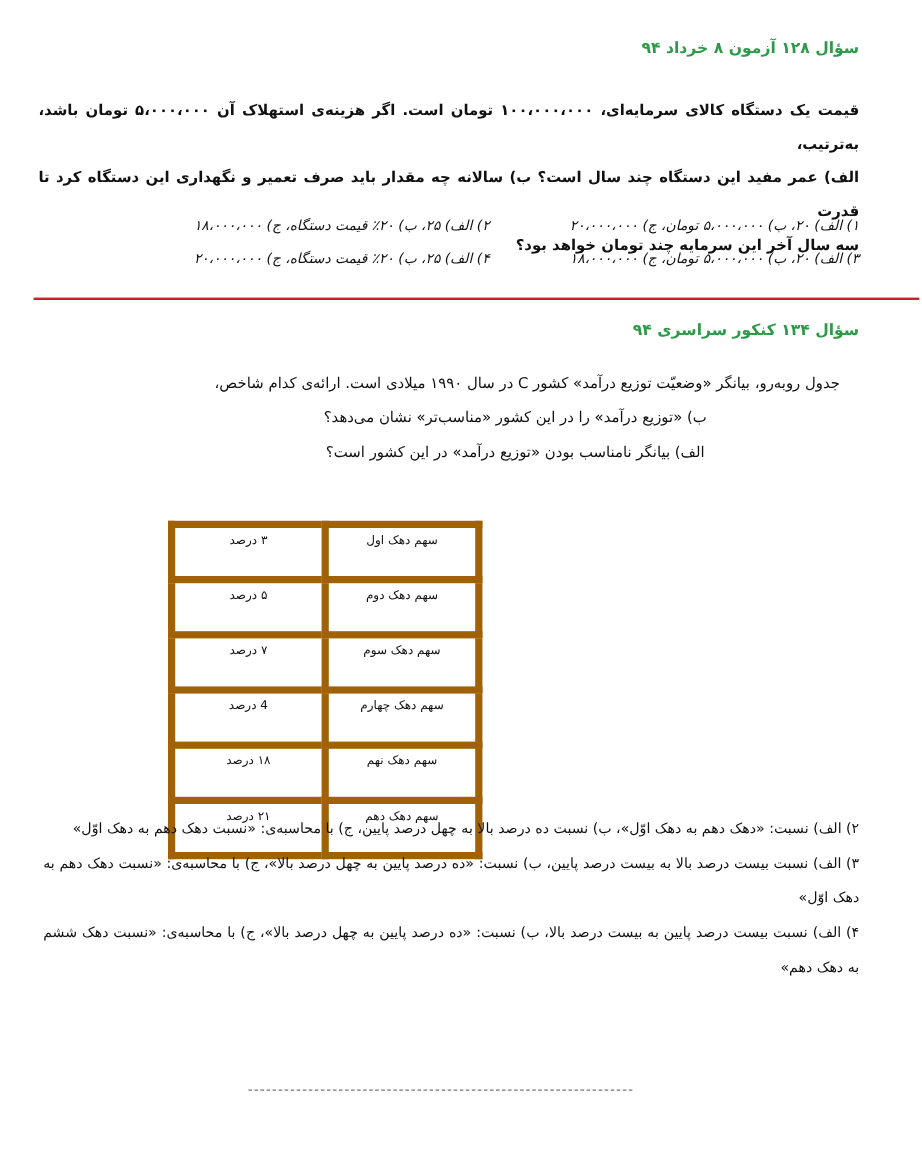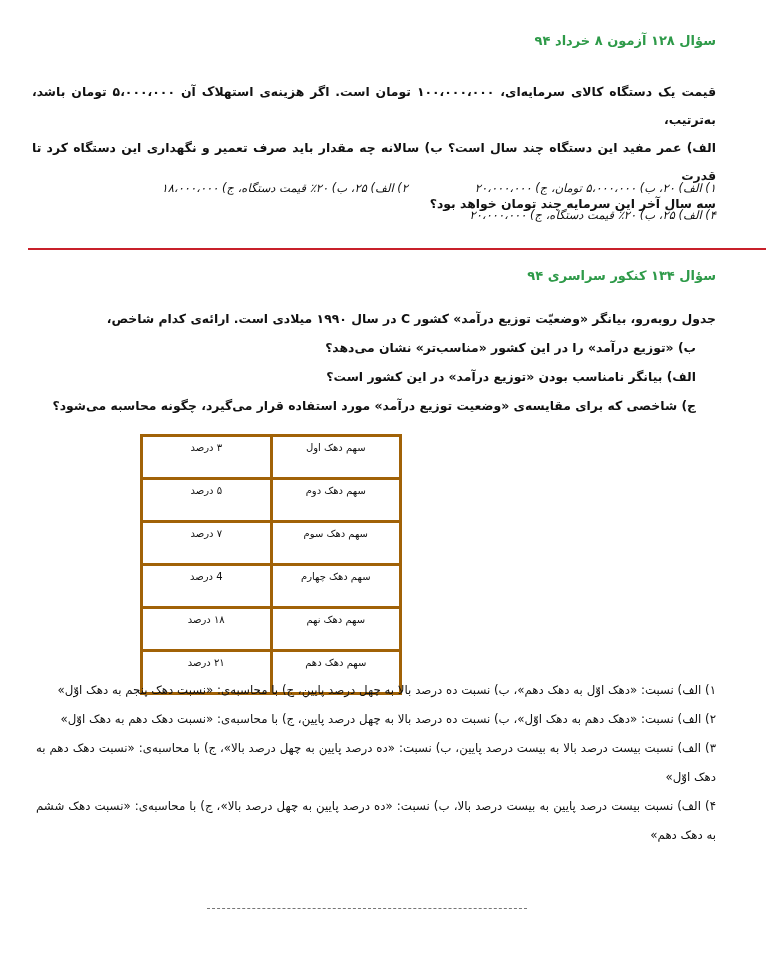--- a/index.html
+++ b/index.html
@@ -15,29 +15,29 @@
     position: absolute; right: 52px; left: 32px; font-weight: bold; font-size: 12.4px;
     line-height: 28px; text-align: justify;
   }
   .stem p { margin: 0; }
   .opts { position: absolute; right: 52px; left: 100px; font-size: 11.5px; }
   .opt-row { display: flex; height: 27px; align-items: center; }
   .opt-row span { flex: 1; font-style: italic; }
   .divider {
     position: absolute; left: 28px; right: 2px; top: 248px; height: 2px; background: #c8202a;
   }
-  .stem2 { position: absolute; right: 52px; font-weight: bold; font-size: 12.4px; line-height: 29px; }
+  .stem2 { position: absolute; right: 68px; font-weight: normal; font-size: 12.4px; line-height: 29px; text-align: center; }
   .stem2 p { margin: 0; }
   .stem2 .sub { padding-right: 20px; }
   table.dist {
     position: absolute; left: 140px; top: 434px; width: 262px; border-collapse: collapse;
     font-size: 10px;
   }
   table.dist td {
-    border: 3px solid #a16207; height: 34px; vertical-align: top; text-align: center;
+    border: 6px solid #a16207; height: 34px; vertical-align: top; text-align: center;
     padding-top: 5px; width: 50%;
   }
   .answers {
     position: absolute; right: 52px; left: 36px; top: 676px; font-size: 11.8px;
     line-height: 29px; text-align: justify;
   }
   .answers p { margin: 0; }
   .dashes {
     position: absolute; left: 207px; top: 908px; width: 320px; height: 0;
     border-top: 1px dashed #777;
@@ -55,33 +55,33 @@
     <p>الف) عمر مفید این دستگاه چند سال است؟ ب) سالانه چه مقدار باید صرف تعمیر و نگهداری این دستگاه کرد تا قدرت</p>
     <p>سه سال آخر این سرمایه چند تومان خواهد بود؟</p>
   </div>
 
   <div class="opts" style="top:174px;">
     <div class="opt-row">
       <span>۱) الف) ۲۰، ب) ۵،۰۰۰،۰۰۰ تومان، ج) ۲۰،۰۰۰،۰۰۰</span>
       <span>۲) الف) ۲۵، ب) ۲۰٪ قیمت دستگاه، ج) ۱۸،۰۰۰،۰۰۰</span>
     </div>
     <div class="opt-row">
+      <span>۳) الف) ۲۰، ب) ۵،۰۰۰،۰۰۰ تومان، ج) ۱۸،۰۰۰،۰۰۰</span>
       <span>۴) الف) ۲۵، ب) ۲۰٪ قیمت دستگاه، ج) ۲۰،۰۰۰،۰۰۰</span>
     </div>
   </div>
 
   <div class="divider"></div>
 
   <div class="q-title" style="top:268px;">سؤال ۱۳۴ کنکور سراسری ۹۴</div>
 
   <div class="stem2" style="top:304px;">
     <p>جدول روبه‌رو، بیانگر «وضعیّت توزیع درآمد» کشور C در سال ۱۹۹۰ میلادی است. ارائه‌ی کدام شاخص،</p>
     <p class="sub">ب) «توزیع درآمد» را در این کشور «مناسب‌تر» نشان می‌دهد؟</p>
     <p class="sub">الف) بیانگر نامناسب بودن «توزیع درآمد» در این کشور است؟</p>
-    <p class="sub">ج) شاخصی که برای مقایسه‌ی «وضعیت توزیع درآمد» مورد استفاده قرار می‌گیرد، چگونه محاسبه می‌شود؟</p>
   </div>
 
   <table class="dist">
     <tbody>
       <tr>
         <td>سهم دهک اول</td>
         <td>۳ درصد</td>
       </tr>
       <tr>
         <td>سهم دهک دوم</td>
@@ -100,20 +100,19 @@
         <td>۱۸ درصد</td>
       </tr>
       <tr>
         <td>سهم دهک دهم</td>
         <td>۲۱ درصد</td>
       </tr>
     </tbody>
   </table>
 
   <div class="answers">
-    <p>۱) الف) نسبت: «دهک اوّل به دهک دهم»، ب) نسبت ده درصد بالا به چهل درصد پایین، ج) با محاسبه‌ی: «نسبت دهک پنجم به دهک اوّل»</p>
     <p>۲) الف) نسبت: «دهک دهم به دهک اوّل»، ب) نسبت ده درصد بالا به چهل درصد پایین، ج) با محاسبه‌ی: «نسبت دهک دهم به دهک اوّل»</p>
     <p>۳) الف) نسبت بیست درصد بالا به بیست درصد پایین، ب) نسبت: «ده درصد پایین به چهل درصد بالا»، ج) با محاسبه‌ی: «نسبت دهک دهم به دهک اوّل»</p>
     <p>۴) الف) نسبت بیست درصد پایین به بیست درصد بالا، ب) نسبت: «ده درصد پایین به چهل درصد بالا»، ج) با محاسبه‌ی: «نسبت دهک ششم به دهک دهم»</p>
   </div>
 
   <div class="dashes"></div>
 </div>
 
 </body></html>

